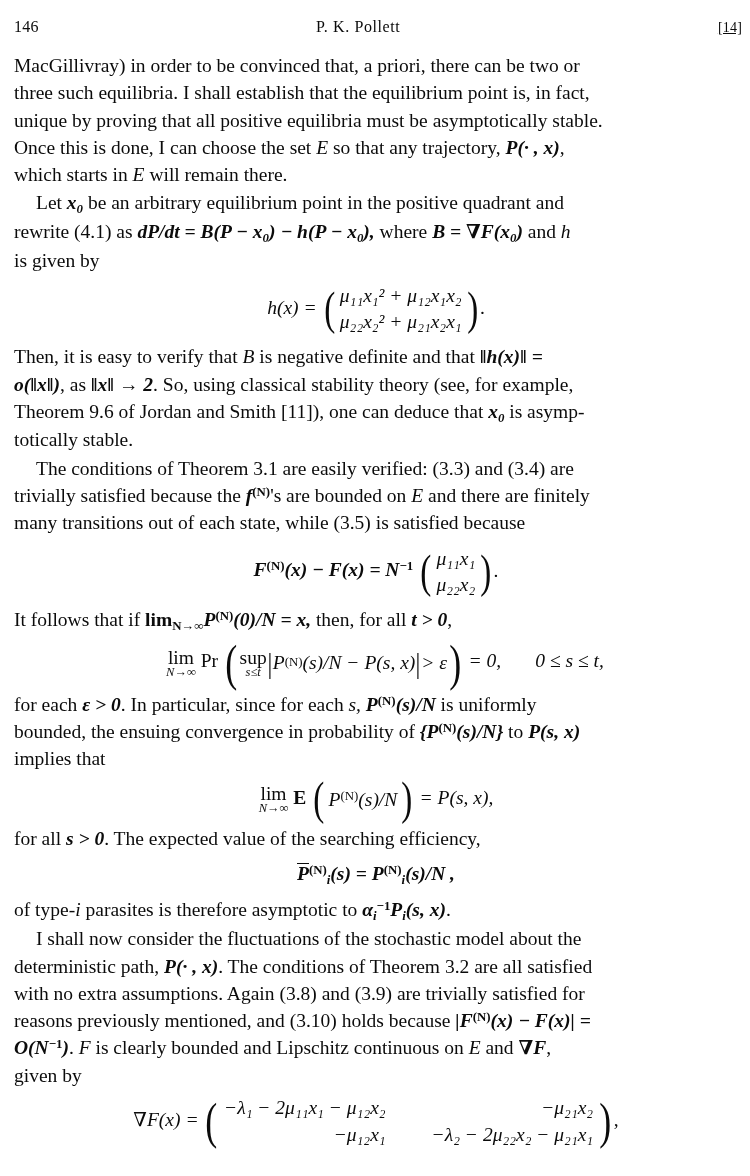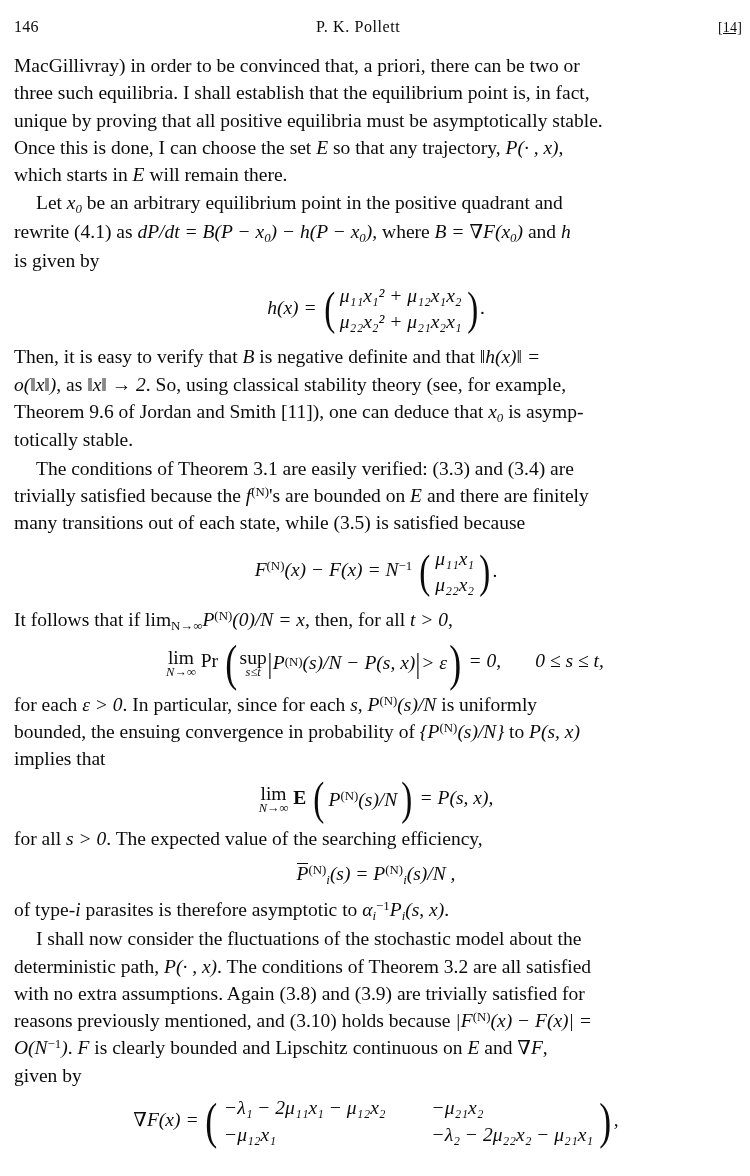--- a/index.html
+++ b/index.html
@@ -112,21 +112,21 @@
   .mat-rows .row {
     display: block;
     line-height: 1.34;
     white-space: nowrap;
   }
   .mat-cols {
     display: inline-grid;
     grid-template-columns: auto auto;
     column-gap: 46px;
     row-gap: 0px;
-    text-align: left;
+    text-align: right;
     padding: 0 4px;
     line-height: 1.38;
     white-space: nowrap;
   }
   .lim {
     display: inline-block;
     text-align: center;
     vertical-align: middle;
     line-height: 1.0;
   }
@@ -148,21 +148,21 @@
     vertical-align: -0.18em;
     font-style: normal;
     transform: scaleX(0.8);
   }
   .ovl {
     display: inline-block;
     border-top: 1.3px solid #0b0b0b;
     padding-top: 0px;
     line-height: 1.0;
   }
-  .nowrap { white-space: nowrap; }
+  .nowrap { white-space: nowrap; font-weight: bold; }
   .eqline { white-space: nowrap; }
 </style>
 </head>
 <body>
 
 <div class="page">
 
   <div class="header">
     <span class="page-num">146</span>
     <span class="running-title">P. K. Pollett</span>

